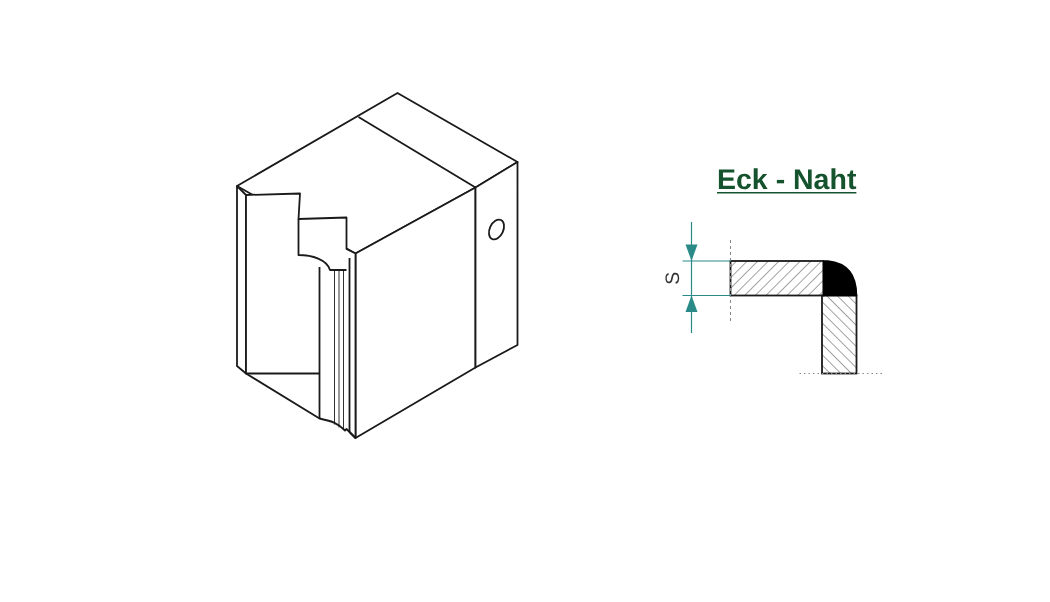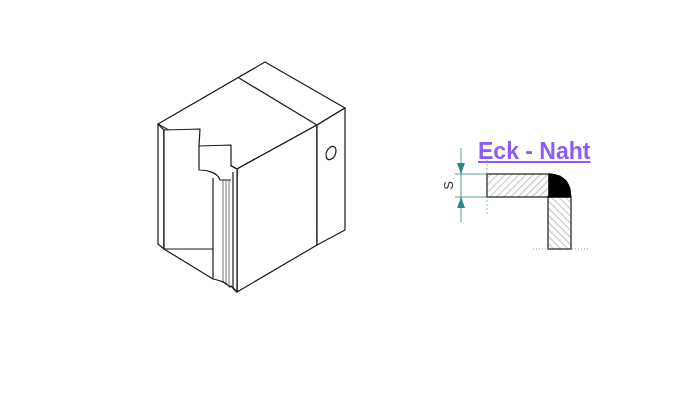--- a/index.html
+++ b/index.html
@@ -3,26 +3,25 @@
   <meta charset="utf-8">
   <style>
     html, body { margin: 0; padding: 0; background: #ffffff; }
     body { width: 700px; height: 401px; position: relative; overflow: hidden; }
     #canvas { position: absolute; left: 0; top: 0; width: 700px; height: 401px; }
     .title {
       position: absolute;
       left: 478px; top: 110px;
       font-family: "Liberation Sans", sans-serif;
       font-weight: bold;
-      font-size: 23px;
-      color: #8b5cf6;
+      font-size: 19px;
+      color: #14532d;
       text-decoration: underline;
       text-underline-offset: 2px;
       white-space: nowrap;
-      margin-top: 28px;
     }
     .dim-label {
       position: absolute;
       left: 444px; top: 178px;
       font-family: "Liberation Sans", sans-serif;
       font-size: 13px;
       color: #333333;
       transform: rotate(-90deg);
       transform-origin: center;
     }

